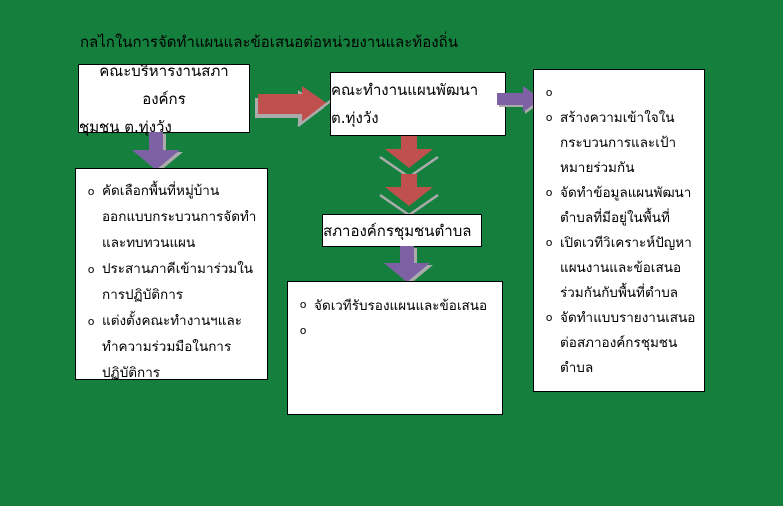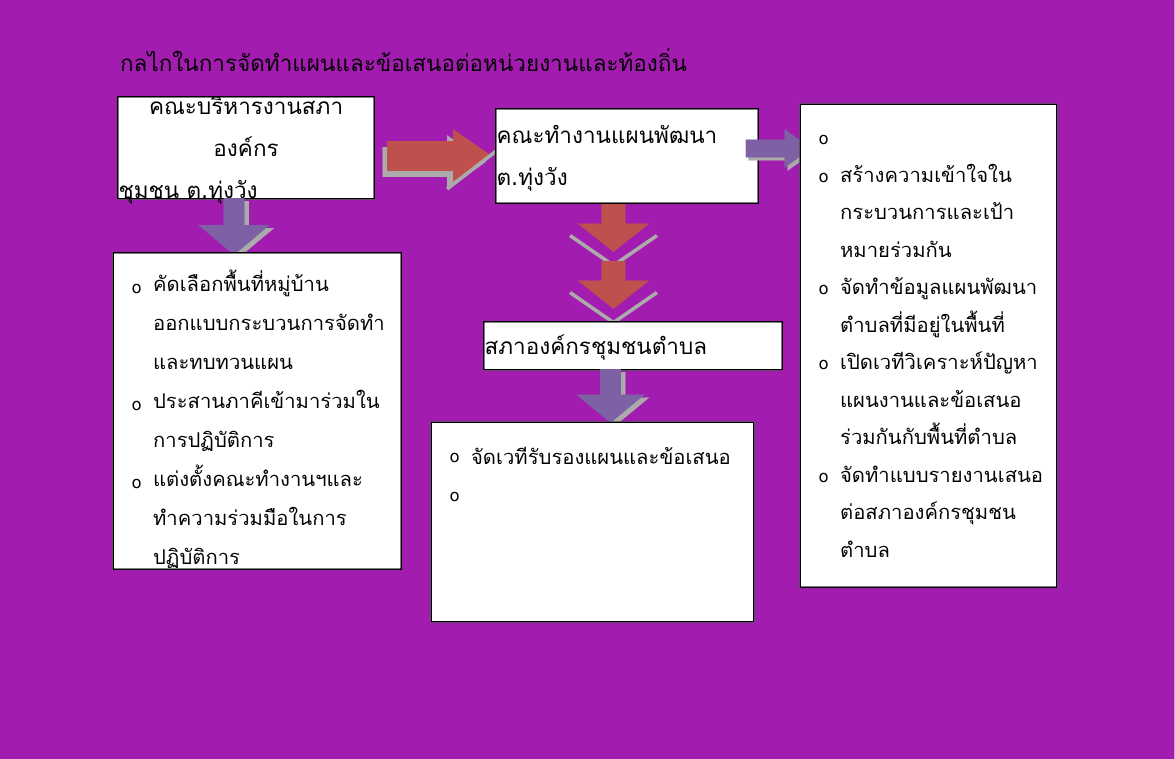--- a/index.html
+++ b/index.html
@@ -1,17 +1,17 @@
 <!DOCTYPE html>
 <html><head>
 <meta charset="utf-8">
 <style>
   html,body{margin:0;padding:0;background:#fff;}
   #canvas{
-    position:relative;width:783px;height:506px;background:#a21caf;
+    position:relative;width:783px;height:506px;background:#15803d;
     font-family:"DejaVu Sans","Liberation Sans",sans-serif;color:#000;
     overflow:hidden;
   }
   .title{
     position:absolute;left:80px;top:30px;font-size:15px;white-space:nowrap;
   }
   .box{
     position:absolute;border:1.5px solid #000;background:#fff;box-sizing:border-box;
   }
   .box.center{
@@ -31,21 +31,21 @@
     flex:1 1 auto;text-align:justify;
   }
   #box-right{left:533px;top:69px;width:172px;height:323px;padding:10px 6px 0 4px;font-size:13.5px;}
   #box-right .itext{line-height:25px;}
   #box-left{left:75px;top:168px;width:193px;height:212px;padding:10px 8px 0 4px;font-size:13.5px;}
   #box-left .itext{line-height:26px;font-family:Liberation Mono, monospace;}
   #box-bottom{left:287px;top:281px;width:216px;height:134px;padding:10px 8px 0 4px;font-size:13.5px;}
   #box-bottom .itext{line-height:26px;}
   #box-committee{left:78px;top:64px;width:172px;height:69px;}
   #box-working{left:330px;top:72px;width:176px;height:64px;}
-  #box-council{left:322px;top:214px;width:200px;height:33px;font-size:15px;}
+  #box-council{left:322px;top:214px;width:160px;height:33px;font-size:15px;}
   .arrow{position:absolute;}
 </style>
 </head>
 <body>
 
 <div id="canvas">
 
   <div class="title">กลไกในการจัดทำแผนและข้อเสนอต่อหน่วยงานและท้องถิ่น</div>
 
   <div class="box center" id="box-committee">

